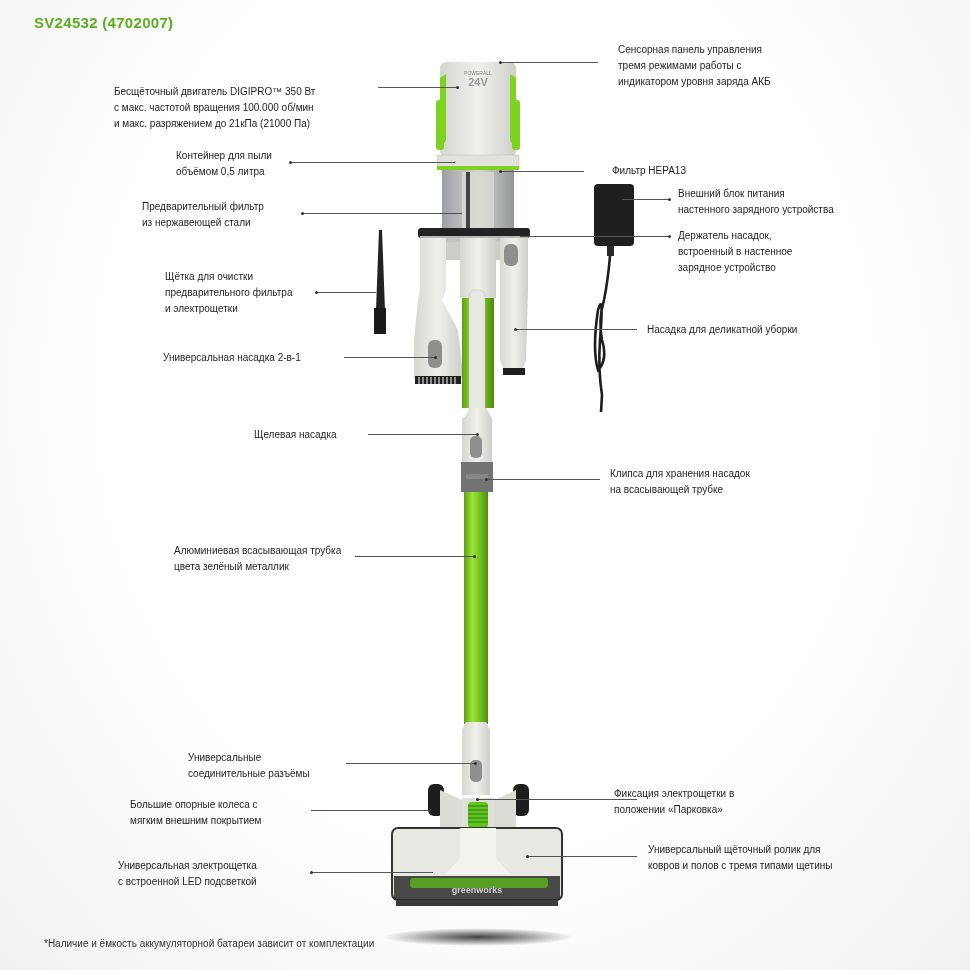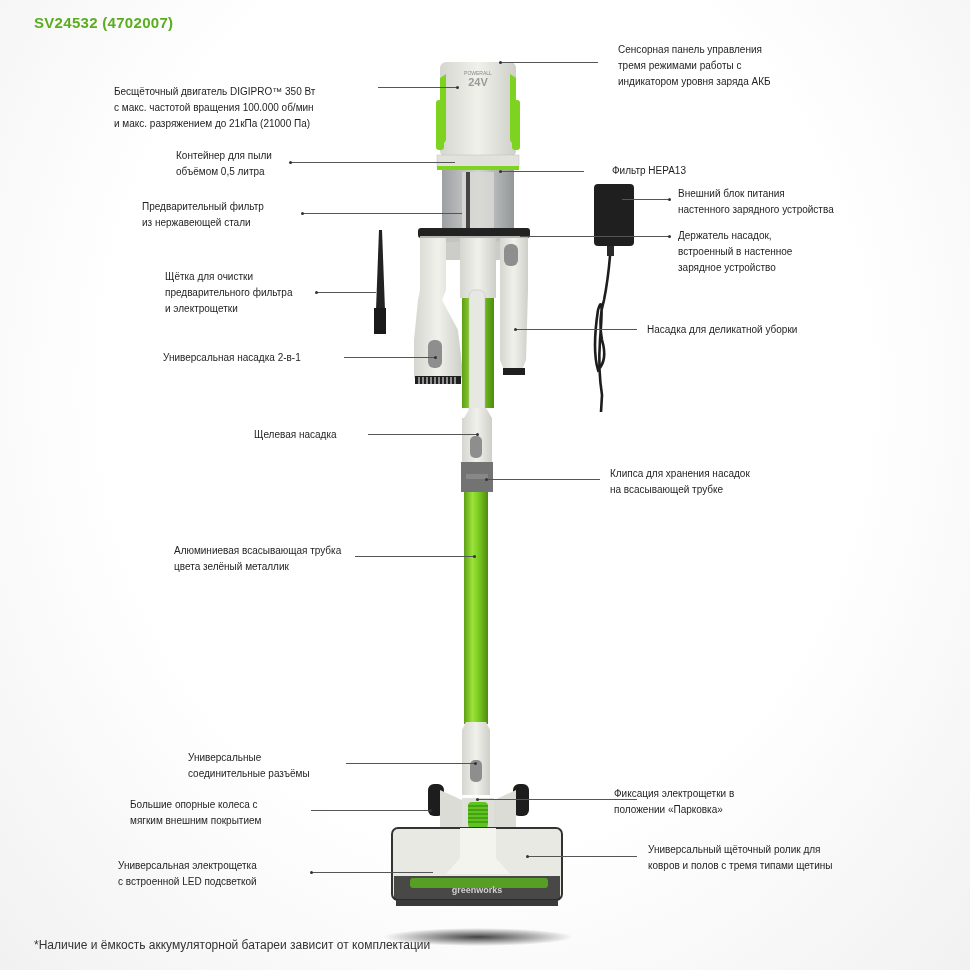--- a/index.html
+++ b/index.html
@@ -15,21 +15,21 @@
   .label {
     position:absolute; font-size:10px; line-height:16px; color:#1e1e1e; white-space:pre;
   }
   .leader { position:absolute; height:1px; background:#555; }
   .leader::after {
     content:""; position:absolute; width:3px; height:3px; border-radius:50%;
     background:#333; top:-1px;
   }
   .leader.end-right::after { right:-1px; }
   .leader.end-left::after { left:-1px; }
-  .footnote { position:absolute; left:34px; top:938px; font-size:12px; color:#333; }
+  .footnote { position:absolute; left:44px; top:938px; font-size:10px; color:#333; }
   .part { position:absolute; }
   svg { display:block; }
 </style>
 </head>
 <body>
 
 <div class="title" style="color:#5aae1e">SV24532  (4702007)</div>
 
 <div class="part" style="left:340px;top:55px;width:300px;height:900px;text-align:center;">
 <svg width="300" height="900" viewBox="340 55 300 900">

